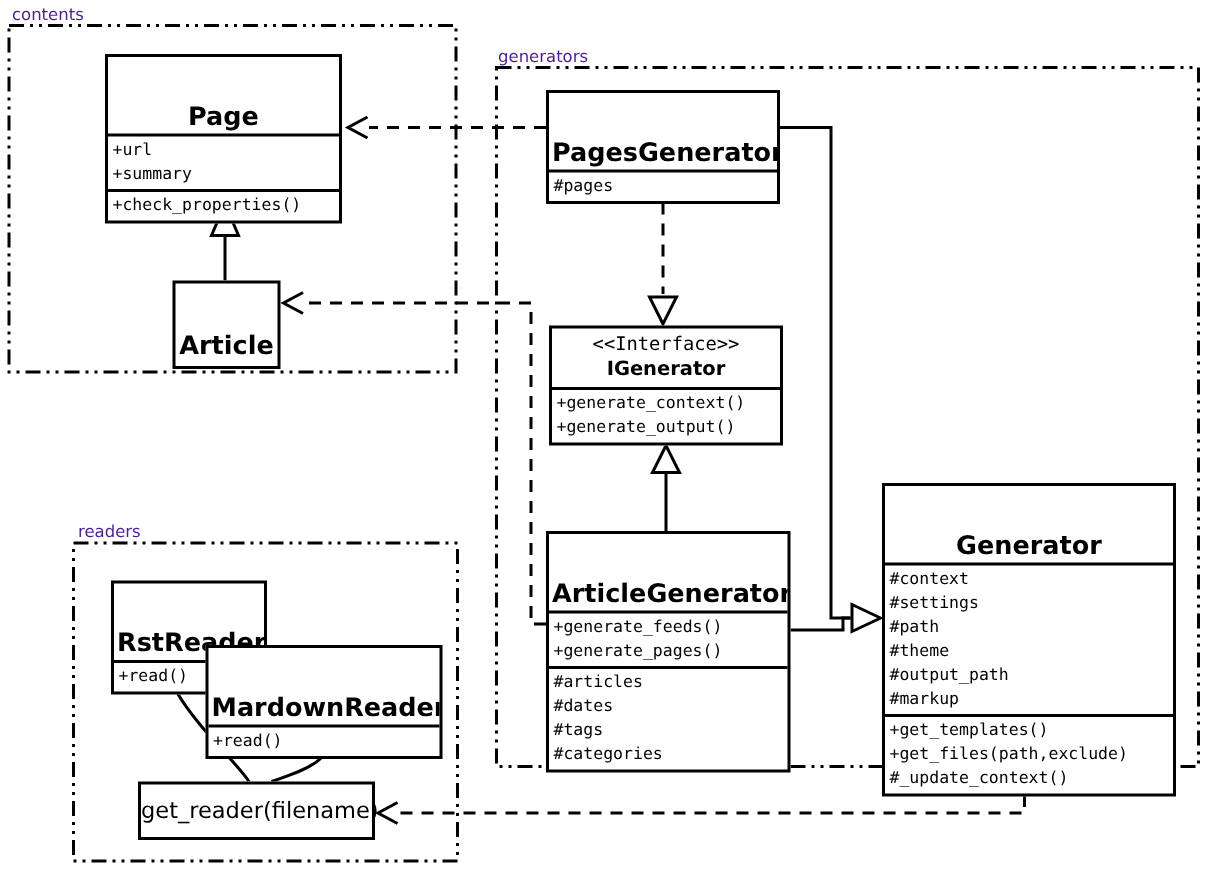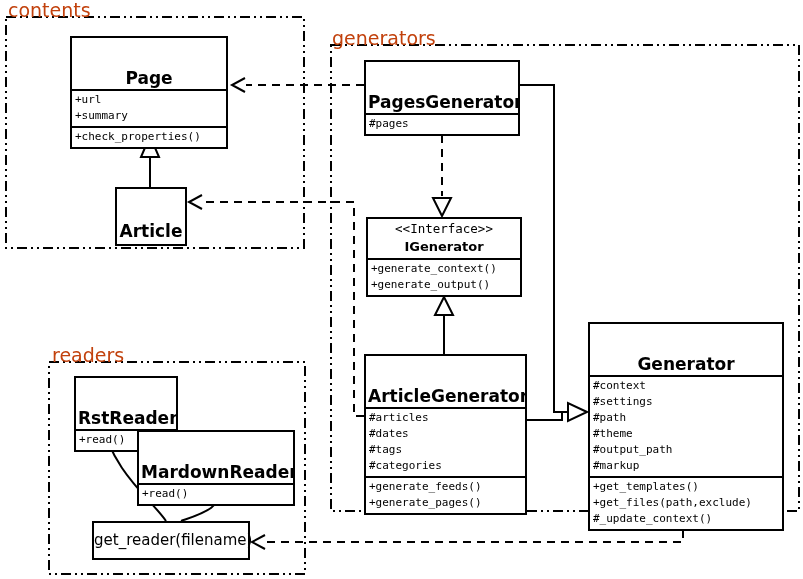--- a/index.html
+++ b/index.html
@@ -1,19 +1,19 @@
 <!DOCTYPE html>
 <html><head>
 <meta charset="utf-8">
 <style>
   html,body{margin:0;padding:0;background:#fff;}
   #canvas{position:relative;width:803px;height:579px;background:#fff;overflow:hidden;
           font-family:"DejaVu Sans","Liberation Sans",sans-serif;color:#000;}
   #wires{position:absolute;left:0;top:0;z-index:1;}
-  .pkg-label{position:absolute;z-index:3;font-size:19px;line-height:16px;color:#c2410c;}
+  .pkg-label{position:absolute;z-index:3;font-size:11px;line-height:16px;color:#4c1d95;}
   .uml-class{position:absolute;z-index:2;background:#fff;border:2px solid #000;box-sizing:border-box;}
   .uml-title{font-weight:bold;font-size:17px;line-height:20px;padding:1px 2px;text-align:center;
              border-bottom:2px solid #000;white-space:nowrap;overflow:hidden;margin-top:29px;}
   .uml-title.solo{border-bottom:none;line-height:26px;padding:0 2px;}
   .uml-stereo{font-family:"DejaVu Sans Mono","Liberation Mono",monospace;font-weight:normal;
               font-size:12.5px;line-height:15px;text-align:center;}
   .uml-head2 .n{font-weight:bold;font-size:13px;line-height:22px;text-align:center;}
   .uml-head2{border-bottom:2px solid #000;padding-top:2px;}
   .uml-sec{font-family:"DejaVu Sans Mono","Liberation Mono",monospace;font-size:11px;
            line-height:16px;padding:1px 3px 2px 3px;white-space:nowrap;overflow:hidden;}
@@ -125,49 +125,49 @@
     </div>
     <div class="uml-sec">
       <div>+generate_context()</div>
       <div>+generate_output()</div>
     </div>
   </div>
 
   <div class="uml-class" style="left:364px;top:354px;width:163px;">
     <div class="uml-title">ArticleGenerator</div>
     <div class="uml-sec">
+      <div>+generate_feeds()</div>
+      <div>+generate_pages()</div>
+    </div>
+    <div class="uml-sec">
       <div>#articles</div>
       <div>#dates</div>
       <div>#tags</div>
       <div>#categories</div>
-    </div>
-    <div class="uml-sec">
-      <div>+generate_feeds()</div>
-      <div>+generate_pages()</div>
     </div>
   </div>
 
   <div class="uml-class" style="left:588px;top:322px;width:196px;">
     <div class="uml-title">Generator</div>
     <div class="uml-sec">
       <div>#context</div>
       <div>#settings</div>
       <div>#path</div>
       <div>#theme</div>
       <div>#output_path</div>
       <div>#markup</div>
     </div>
     <div class="uml-sec">
       <div>+get_templates()</div>
       <div>+get_files(path,exclude)</div>
       <div>#_update_context()</div>
     </div>
   </div>
 
-  <div class="uml-class" style="left:74px;top:376px;width:104px;">
+  <div class="uml-class" style="left:74px;top:387px;width:104px;">
     <div class="uml-title">RstReader</div>
     <div class="uml-sec">
       <div>+read()</div>
     </div>
   </div>
 
   <div class="uml-class" style="left:137px;top:430px;width:158px;">
     <div class="uml-title">MardownReader</div>
     <div class="uml-sec">
       <div>+read()</div>

